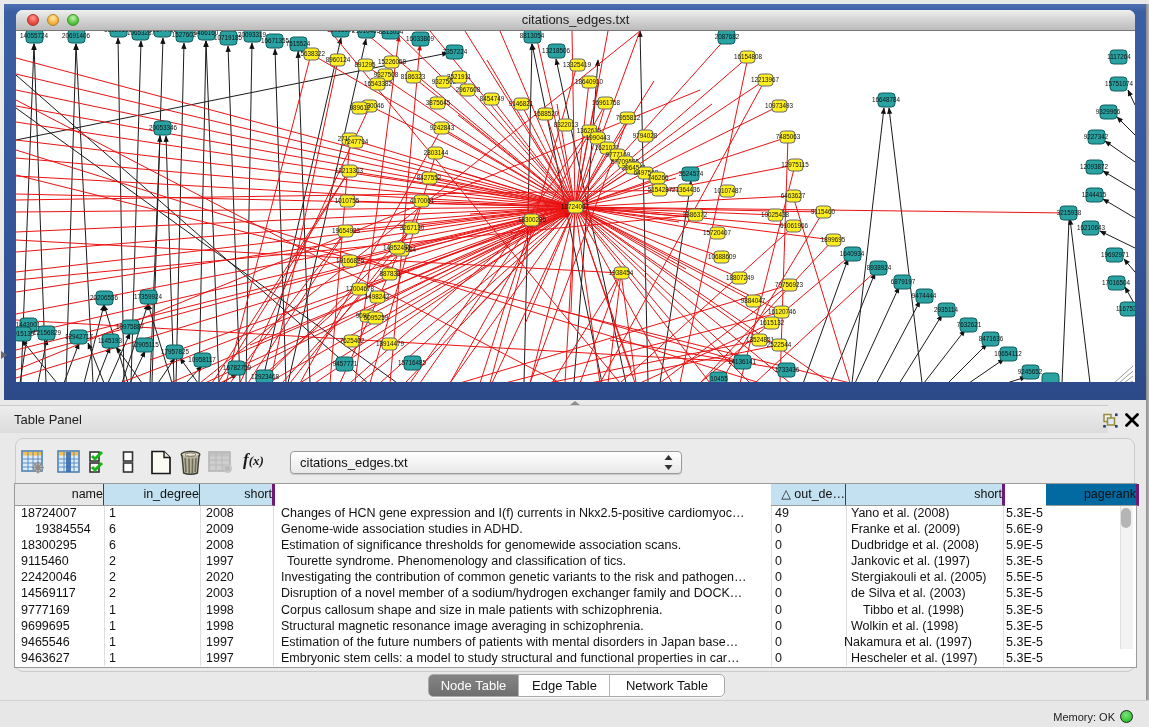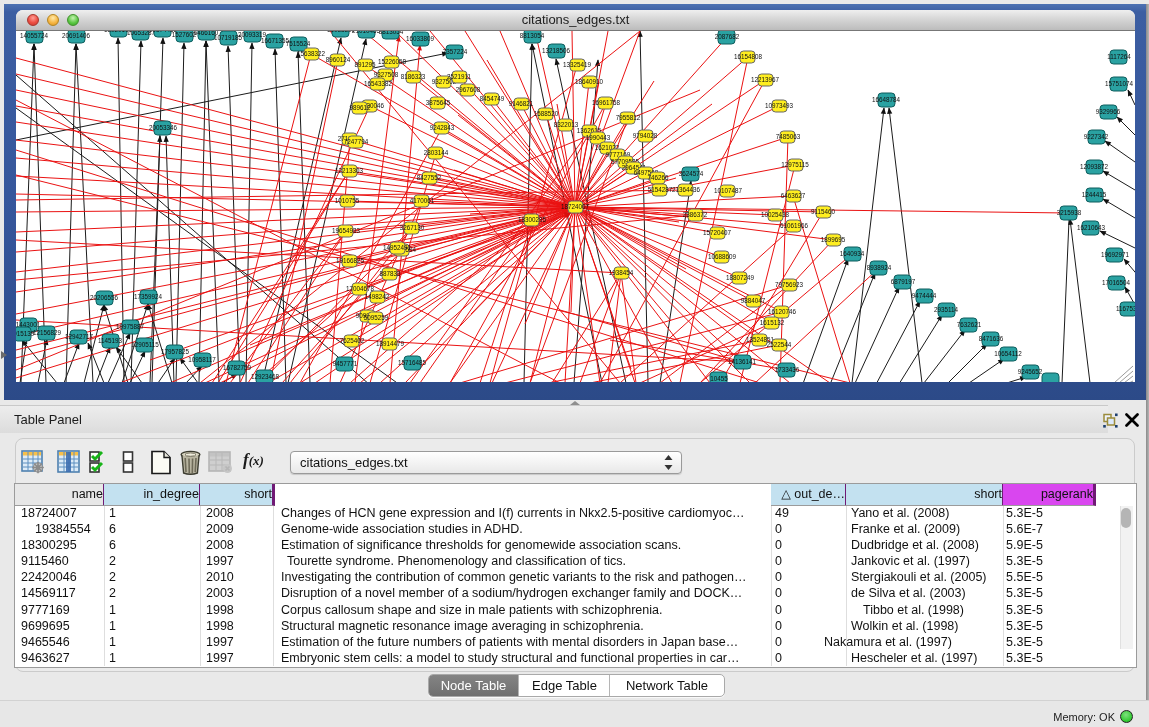--- a/index.html
+++ b/index.html
@@ -680,38 +680,38 @@
 <div class="abs" style="left:185px;top:21px;width:1px;height:161px;background:#dedede"></div>
 <div class="abs" style="left:258px;top:21px;width:1px;height:161px;background:#dedede"></div>
 <div class="abs" style="left:756px;top:21px;width:1px;height:161px;background:#dedede"></div>
 <div class="abs" style="left:831px;top:21px;width:1px;height:161px;background:#dedede"></div>
 <div class="abs" style="left:988px;top:21px;width:1px;height:161px;background:#dedede"></div>
 <div class="hc" style="left:0px;width:88px;background:#e7e7e7">name</div>
 <div class="hc" style="left:89px;width:95px;background:#c3e1f0">in_degree</div>
 <div class="hc" style="left:185px;width:72px;background:#c3e1f0">short</div>
 <div class="hc" style="left:756px;width:74px;background:#c3e1f0">△ out_de…</div>
 <div class="hc" style="left:831px;width:156px;background:#c3e1f0">short</div>
-<div class="hc" style="left:988px;width:90px;background:#d946ef">pagerank</div>
+<div class="hc" style="left:1031px;width:90px;background:#0369a1">pagerank</div>
 <div class="row" style="top:22px">
 <div class="c" style="left:6px">18724007</div>
 <div class="c" style="left:94px">1</div>
 <div class="c" style="left:191px">2008</div>
 <div class="c" style="left:266px">Changes of HCN gene expression and I(f) currents in Nkx2.5-positive cardiomyoc…</div>
 <div class="c" style="left:760px">49</div>
 <div class="c" style="left:836px">Yano et al. (2008)</div>
 <div class="c" style="left:991px">5.3E-5</div>
 </div>
 <div class="row" style="top:38px">
 <div class="c" style="left:20px">19384554</div>
 <div class="c" style="left:94px">6</div>
 <div class="c" style="left:191px">2009</div>
 <div class="c" style="left:266px">Genome-wide association studies in ADHD.</div>
 <div class="c" style="left:760px">0</div>
 <div class="c" style="left:836px">Franke et al. (2009)</div>
-<div class="c" style="left:991px">5.6E-7</div>
+<div class="c" style="left:991px">5.6E-9</div>
 </div>
 <div class="row" style="top:54px">
 <div class="c" style="left:6px">18300295</div>
 <div class="c" style="left:94px">6</div>
 <div class="c" style="left:191px">2008</div>
 <div class="c" style="left:266px">Estimation of significance thresholds for genomewide association scans.</div>
 <div class="c" style="left:760px">0</div>
 <div class="c" style="left:836px">Dudbridge et al. (2008)</div>
 <div class="c" style="left:991px">5.9E-5</div>
 </div>
@@ -720,21 +720,21 @@
 <div class="c" style="left:94px">2</div>
 <div class="c" style="left:191px">1997</div>
 <div class="c" style="left:272px">Tourette syndrome. Phenomenology and classification of tics.</div>
 <div class="c" style="left:760px">0</div>
 <div class="c" style="left:836px">Jankovic et al. (1997)</div>
 <div class="c" style="left:991px">5.3E-5</div>
 </div>
 <div class="row" style="top:86px">
 <div class="c" style="left:6px">22420046</div>
 <div class="c" style="left:94px">2</div>
-<div class="c" style="left:191px">2010</div>
+<div class="c" style="left:191px">2020</div>
 <div class="c" style="left:266px">Investigating the contribution of common genetic variants to the risk and pathogen…</div>
 <div class="c" style="left:760px">0</div>
 <div class="c" style="left:836px">Stergiakouli et al. (2005)</div>
 <div class="c" style="left:991px">5.5E-5</div>
 </div>
 <div class="row" style="top:102px">
 <div class="c" style="left:6px">14569117</div>
 <div class="c" style="left:94px">2</div>
 <div class="c" style="left:191px">2003</div>
 <div class="c" style="left:266px">Disruption of a novel member of a sodium/hydrogen exchanger family and DOCK…</div>
@@ -759,21 +759,21 @@
 <div class="c" style="left:760px">0</div>
 <div class="c" style="left:836px">Wolkin et al. (1998)</div>
 <div class="c" style="left:991px">5.3E-5</div>
 </div>
 <div class="row" style="top:151px">
 <div class="c" style="left:6px">9465546</div>
 <div class="c" style="left:94px">1</div>
 <div class="c" style="left:191px">1997</div>
 <div class="c" style="left:266px">Estimation of the future numbers of patients with mental disorders in Japan base…</div>
 <div class="c" style="left:760px">0</div>
-<div class="c" style="left:809px">Nakamura et al. (1997)</div>
+<div class="c" style="left:829px">Nakamura et al. (1997)</div>
 <div class="c" style="left:991px">5.3E-5</div>
 </div>
 <div class="row" style="top:167px">
 <div class="c" style="left:6px">9463627</div>
 <div class="c" style="left:94px">1</div>
 <div class="c" style="left:191px">1997</div>
 <div class="c" style="left:266px">Embryonic stem cells: a model to study structural and functional properties in car…</div>
 <div class="c" style="left:760px">0</div>
 <div class="c" style="left:836px">Hescheler et al. (1997)</div>
 <div class="c" style="left:991px">5.3E-5</div>

